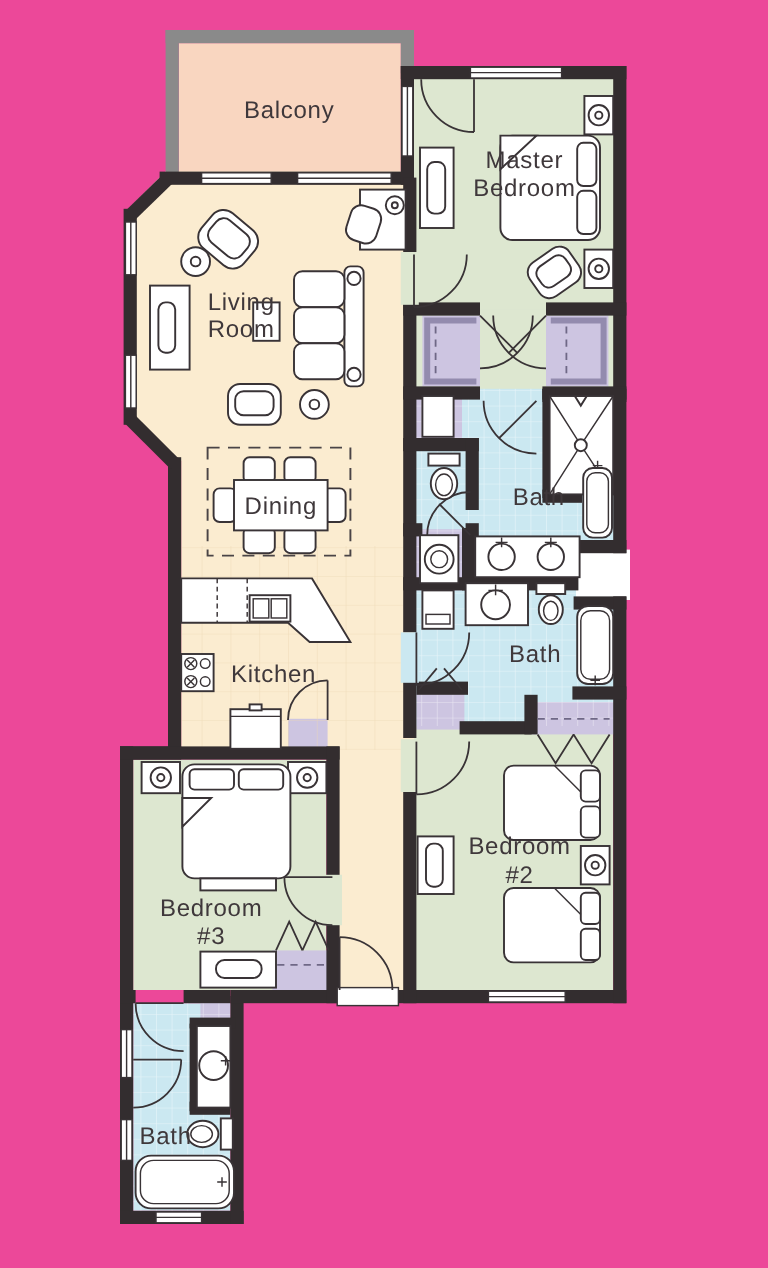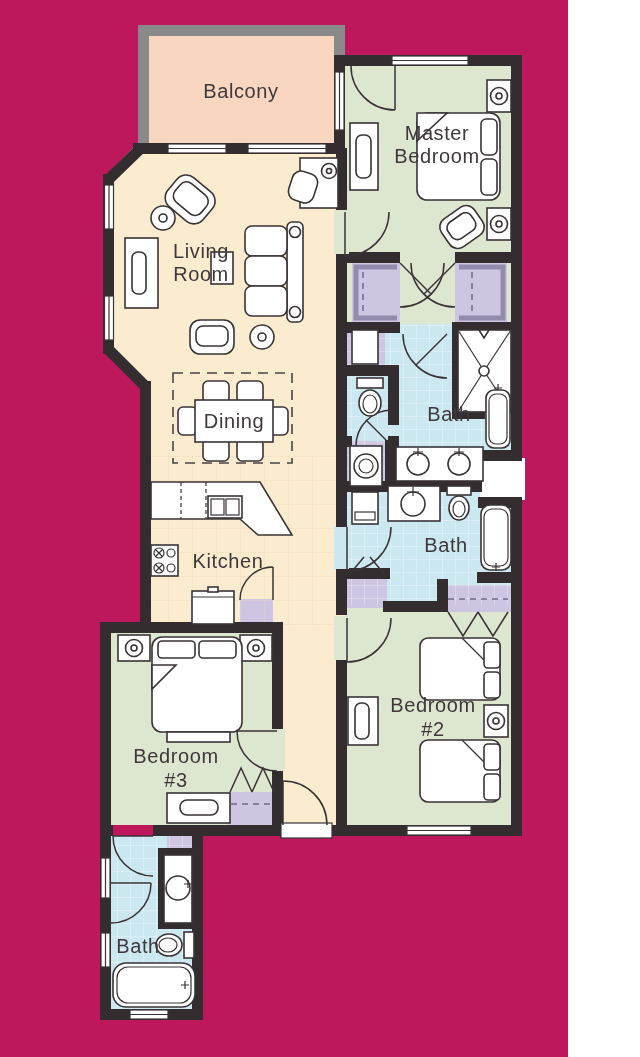--- a/index.html
+++ b/index.html
@@ -1,17 +1,17 @@
 <!DOCTYPE html>
 <html><head>
 <meta charset="utf-8">
 <title></title>
 <style>
   html,body{margin:0;padding:0;background:#ffffff;}
-  .page{position:relative;width:568px;height:1057px;background:#be185d;overflow:hidden;
+  .page{position:relative;width:640px;height:1057px;background:#ec4899;overflow:hidden;
         font-family:"Liberation Sans", sans-serif;}
   svg{position:absolute;left:0;top:0;}
   .lbl{font-family:"Liberation Sans", sans-serif;font-size:20px;letter-spacing:0.6px;
        fill:#3f383b;text-anchor:middle;}
   .fur{stroke:#393336;stroke-width:1.6;fill:#ffffff;}
   .thin{stroke:#393336;stroke-width:1.2;fill:none;}
   .door{stroke:#393336;stroke-width:1.5;fill:none;}
   .win{stroke:#393336;stroke-width:1.2;fill:#ffffff;}
   .dash{stroke:#6f6886;stroke-width:1.5;fill:none;stroke-dasharray:6 5;}
   .frame{stroke:#938bae;stroke-width:5;fill:none;}

